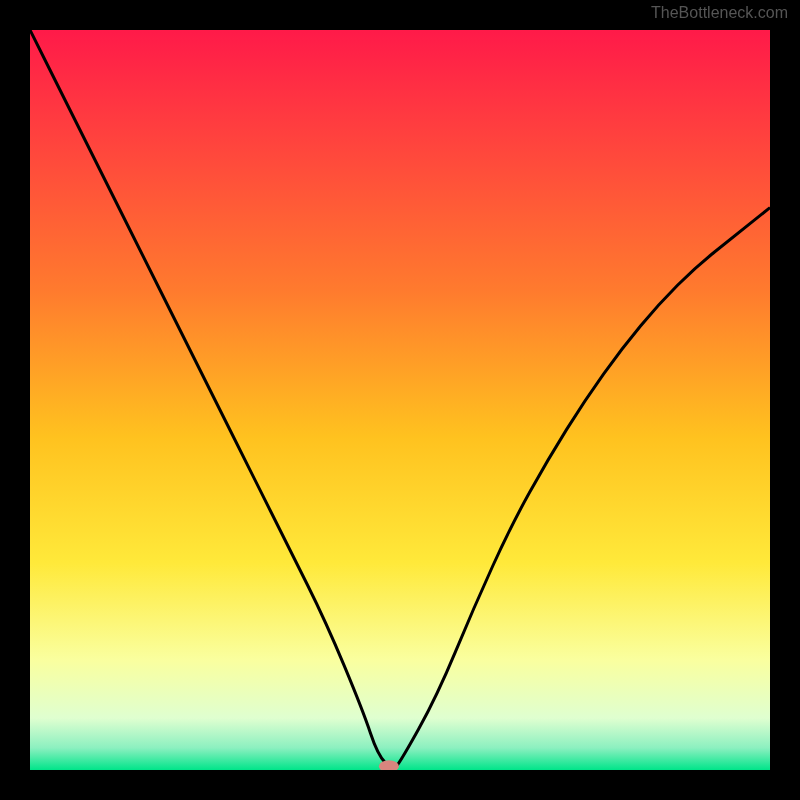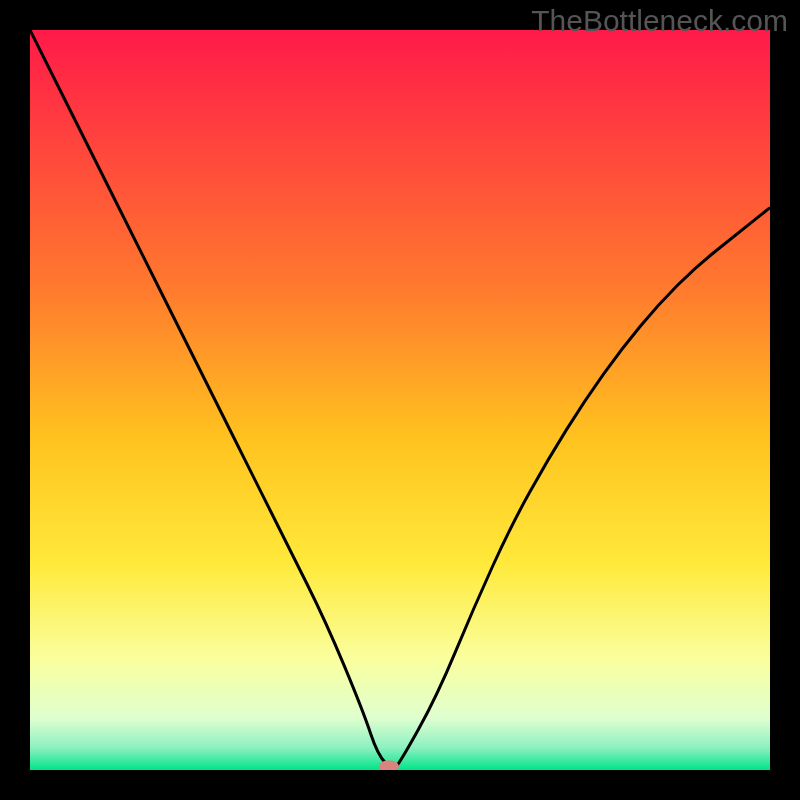--- a/index.html
+++ b/index.html
@@ -9,21 +9,21 @@
     height: 800px;
     background: #000;
     position: relative;
     font-family: Arial, sans-serif;
   }
   .watermark {
     position: absolute;
     top: 4px;
     right: 12px;
     color: #555;
-    font-size: 30px;
+    font-size: 16px;
     font-weight: 500;
     z-index: 10;
   }
   .plot-area {
     position: absolute;
     top: 30px;
     left: 30px;
     width: 740px;
     height: 740px;
     overflow: hidden;

